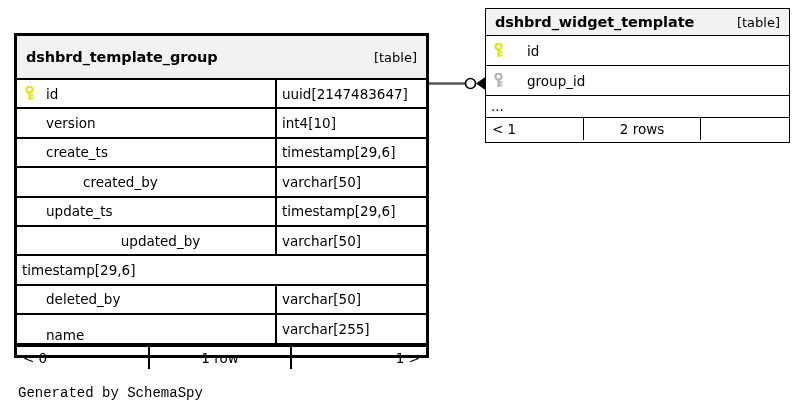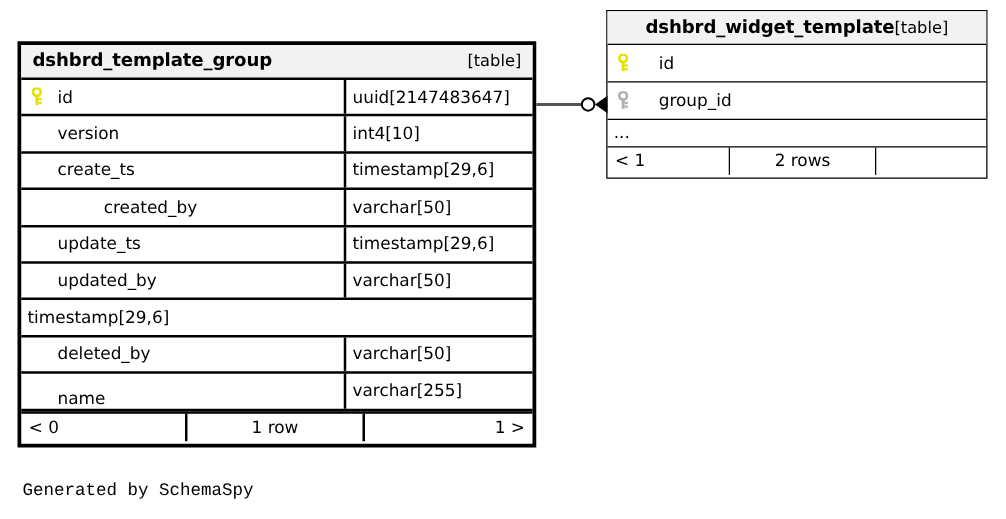--- a/index.html
+++ b/index.html
@@ -33,26 +33,25 @@
   }
 
   .ent-header {
     display: flex;
     align-items: center;
     justify-content: space-between;
     background: #f2f2f2;
     box-sizing: border-box;
     border-bottom: 2px solid #000000;
     padding: 0 9px;
-    height: 28px;
+    height: 44px;
   }
   .entity.thin .ent-header {
     border-bottom-width: 1.5px;
     height: 27px;
-    justify-content: center;
   }
   .ent-title {
     font-size: 14.5px;
     font-weight: bold;
     letter-spacing: -0.1px;
     white-space: nowrap;
   }
   .ent-kind {
     font-size: 13px;
     white-space: nowrap;
@@ -228,21 +227,21 @@
       <div class="cell-name bordered" style="flex-basis:260px;">
         <span class="keyslot"></span>
         <span class="col-name-text">update_ts</span>
       </div>
       <div class="cell-type">
         <span class="col-type-text">timestamp[29,6]</span>
       </div>
     </div>
 
     <div class="ent-row">
-      <div class="cell-name bordered" style="flex-basis:260px;">
+      <div class="cell-name bordered" style="flex-basis:260px;justify-content:center;">
         <span class="keyslot"></span>
         <span class="col-name-text">updated_by</span>
       </div>
       <div class="cell-type">
         <span class="col-type-text">varchar[50]</span>
       </div>
     </div>
 
     <div class="ent-row">
       <div class="cell-type">

